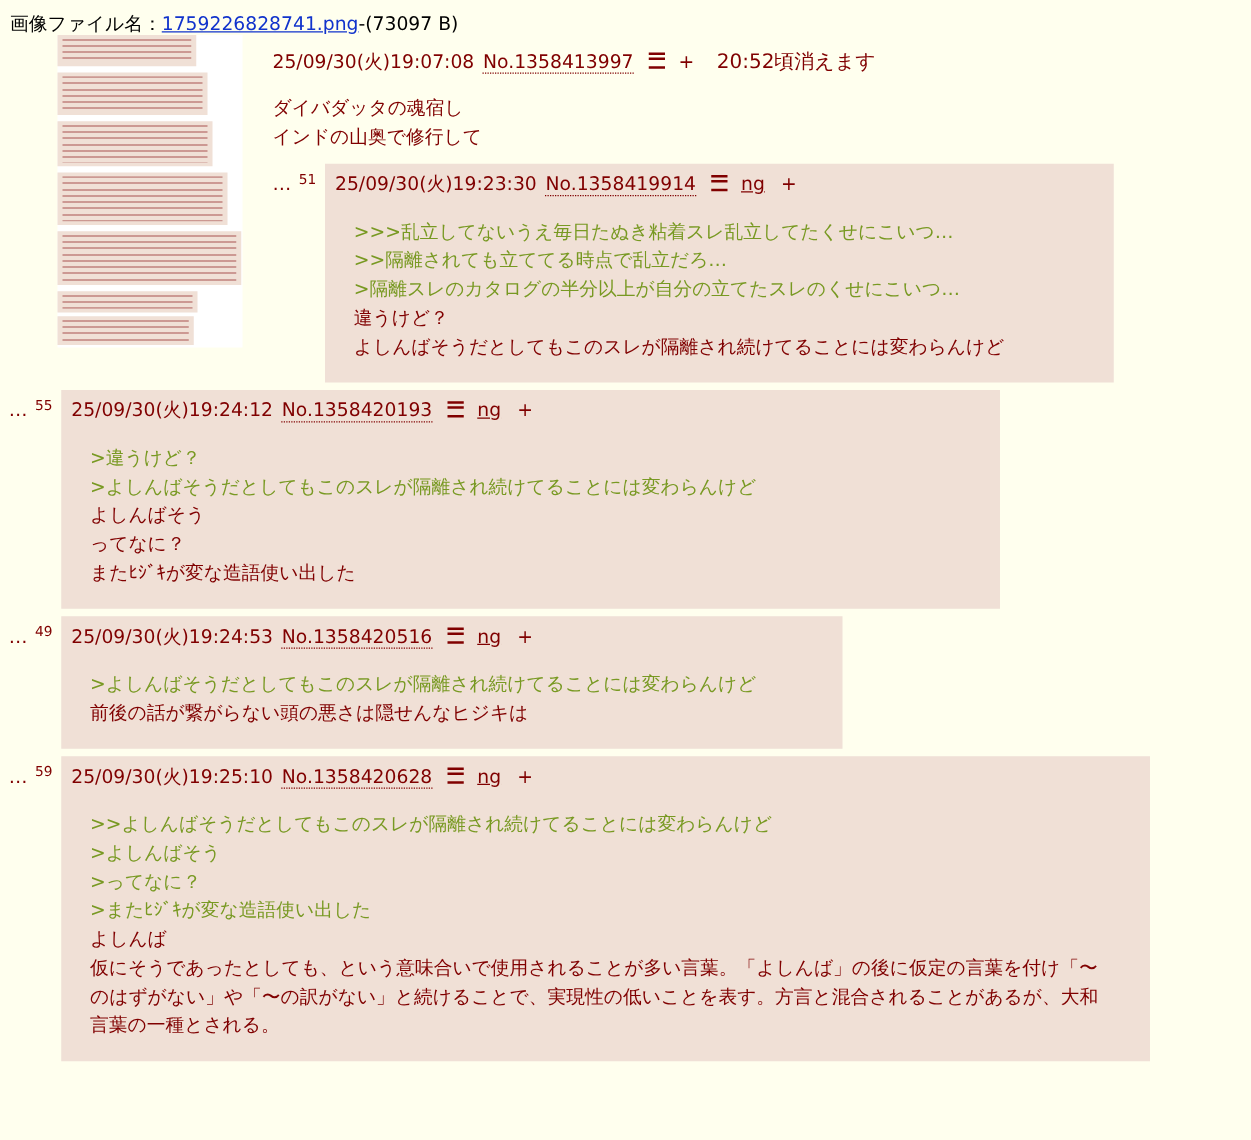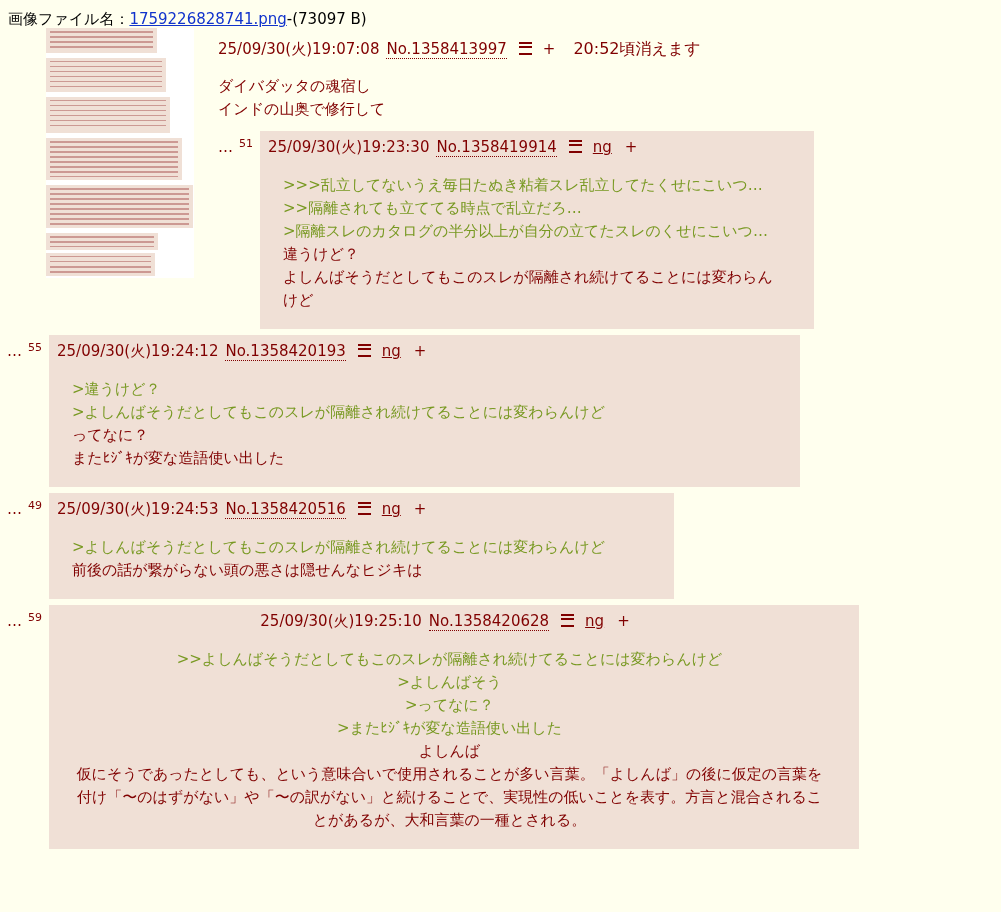--- a/index.html
+++ b/index.html
@@ -45,24 +45,24 @@
   .post-body .line{line-height:23px;color:#800000;}
   .post-body .line.quote{color:#789922;}
   .op-body{margin:16px 0 10px 0;}
 
   .reply-row{display:flex;align-items:flex-start;margin:0 0 6px 7px;}
   .op-area .reply-row{margin-left:0;margin-top:0;}
   .ellipsis-link{text-decoration:none;padding-top:7px;flex:none;}
   .rnum{font-size:11px;padding-top:6px;margin:0 7px 0 6px;flex:none;}
   .reply-box{background:#f0e0d6;box-sizing:border-box;padding:6px 8px 4px 8px;flex:none;}
   .reply-box .post-body{margin:17px 24px 13px 15px;}
-  .r51{width:554px;}
+  .r51{width:631px;}
   .r55{width:751px;}
   .r57{width:625px;}
-  .r59{width:810px;text-align:center;}
+  .r59{width:871px;}
 </style>
 </head>
 <body>
 
 <div class="file-line">
   <span>画像ファイル名：</span><a class="file-link">1759226828741.png</a><span>-(73097 B)</span>
 </div>
 
 <a class="thumb">
   <span class="tb tb1"></span>
@@ -104,20 +104,21 @@
 <div class="reply-row">
   <a class="ellipsis-link">…</a>
   <span class="rnum">55</span>
   <div class="reply-box r55">
     <div class="post-header">
       <span class="date">25/09/30(火)19:24:12</span><a class="no">No.1358420193</a><span class="menu-icon"></span><a class="ng-link">ng</a><a class="plus-link">+</a>
     </div>
     <blockquote class="post-body">
         <div class="line quote">&gt;違うけど？</div>
         <div class="line quote">&gt;よしんばそうだとしてもこのスレが隔離され続けてることには変わらんけど</div>
+        <div class="line normal">よしんばそう</div>
         <div class="line normal">ってなに？</div>
         <div class="line normal">またﾋｼﾞｷが変な造語使い出した</div>
       </blockquote>
   </div>
 </div>
 
 <div class="reply-row">
   <a class="ellipsis-link">…</a>
   <span class="rnum">49</span>
   <div class="reply-box r57">

